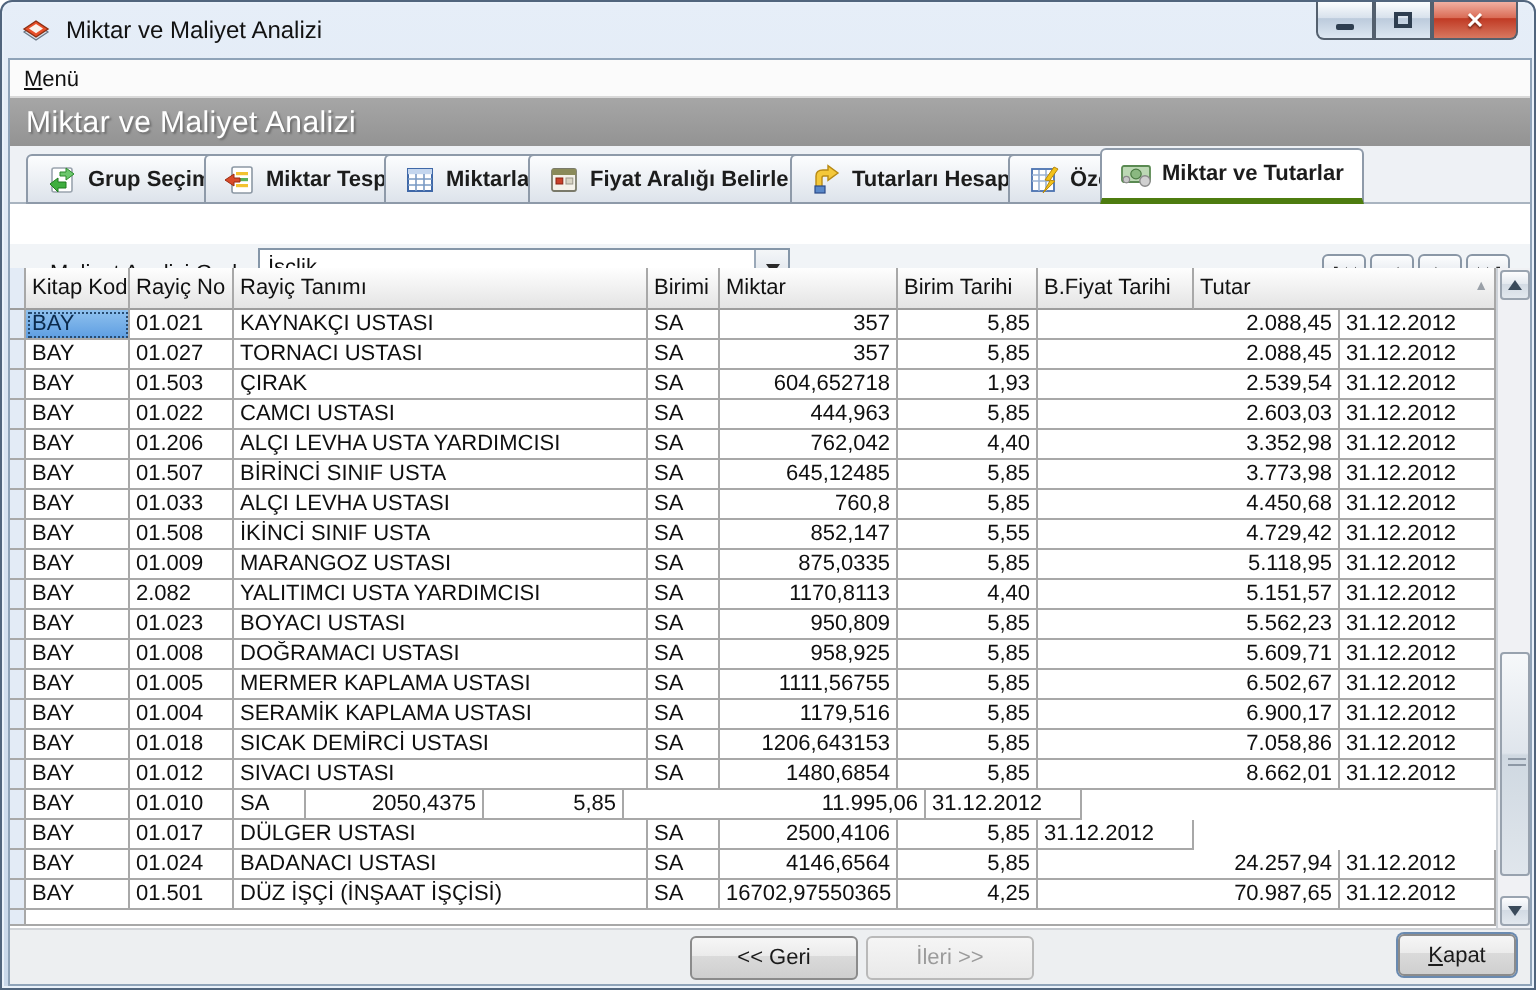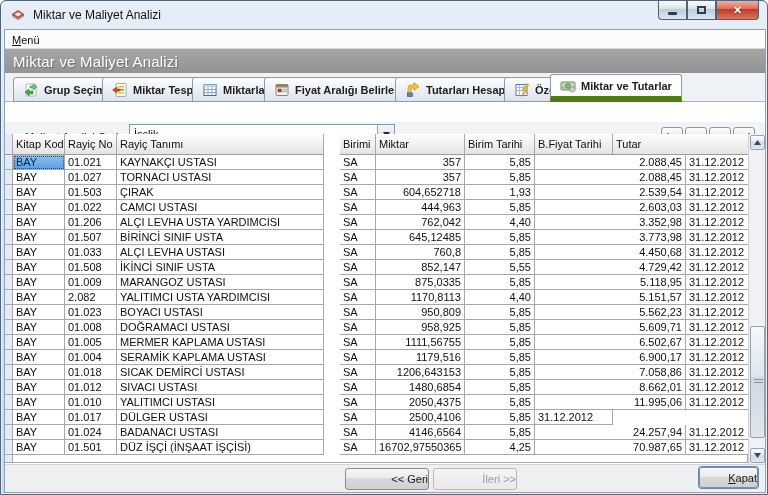--- a/index.html
+++ b/index.html
@@ -30,21 +30,21 @@
   .menu-item::first-letter { text-decoration:underline; }
   
   .banner { position:absolute; left:0; top:19px; width:100%; height:24px;
     background:linear-gradient(#a6a6a6,#939393); display:flex; align-items:center; }
   .banner-title { color:#fff; font-size:15px; padding-left:8px; letter-spacing:.2px; text-shadow:1px 1px 1px #6f6f6f; }
   
   .tabstrip { position:absolute; left:0; top:43px; width:100%; height:29px; background:#eef1f5; border-bottom:1px solid #a9b4c0; }
   .tab { position:absolute; bottom:-1px; height:25px; border:1px solid #8e9aa9; border-radius:3px 3px 0 0;
     background:linear-gradient(#fcfdfe,#dde3eb); display:flex; align-items:center; gap:5px; padding:0 9px; cursor:default; }
   .tab .tab-label { font-size:11px; font-weight:bold; color:#1c1c1c; white-space:nowrap; }
-  .tab.selected { height:28px; background:#fff; border-bottom:6px solid #4d7c0f; z-index:2; }
+  .tab.selected { height:28px; background:#fff; border-bottom:3px solid #4d7c0f; z-index:2; }
   .tab svg { width:16px; height:16px; flex:none; }
   
   .filterrow { position:absolute; left:0; top:72px; width:100%; height:32px; background:#f1f4f7; border-bottom:7px solid #a3a3a3;margin-top:20px; }
   .filter-label { position:absolute; left:20px; top:9px; font-size:11px; color:#111; }
   .combo { position:absolute; left:124px; top:2px; width:266px; height:20px; background:#fff; border:1px solid #8596a8; display:flex; }
   .combo-value { flex:1; font-size:11px; padding:3px 4px; color:#111; }
   .combo-btn { width:17px; height:100%; border-left:1px solid #9aa8b8;
     background:linear-gradient(#f4f6f8,#d8dfe8); display:flex; align-items:center; justify-content:center; }
   .combo-btn svg { width:7px; height:5px; }
   .recnav { position:absolute; right:10px; top:5px; display:flex; gap:2px; }
@@ -57,41 +57,41 @@
   .grid { position:absolute; left:0; top:0; width:743px; }
   .grow { display:flex; height:15px; }
   .grow.gh { height:21px; }
   .cell, .hcell { border-right:1px solid #a8a8a8; border-bottom:1px solid #a8a8a8; font-size:11px;
     padding:1px 3px 0; overflow:hidden; white-space:nowrap; color:#101010; }
   .hcell { background:linear-gradient(#fefefe,#e4e4e4); border-bottom:1px solid #9d9d9d; padding-top:4px;
     display:flex; align-items:flex-start; }
   .hcell .sort-arrow { margin-left:auto; font-size:7px; color:#9aa0a8; padding-top:2px; }
   .selector { width:8px; flex:none; background:#e3ebf6; padding:0; }
   .c0 { width:52px; flex:none; } .c1 { width:52px; flex:none; }
-  .c2 { width:207px; flex:none; } .c3 { width:36px; flex:none;margin-left:16px; }
+  .c2 { width:207px; flex:none; } .c3 { width:36px; flex:none; }
   .c4 { width:89px; flex:none; } .c5 { width:70px; flex:none; }
   .c6 { width:151px; flex:none; } .c7 { width:78px; flex:none; }
   .ralign { text-align:right; }
   .cell.sel { background:linear-gradient(#8fc1ee,#5e9ee2); color:#0b2a4c; outline:1px dotted #274b70; outline-offset:-2px; }
   .grid-filler { height:8px; border-bottom:1px solid #a8a8a8; border-right:1px solid #a8a8a8; background:#fff; display:flex; }
   .grid-filler .selector { height:100%; }
   
   .vscroll { position:absolute; right:0; top:0; width:17px; height:330px; background:#f0f1f4; border-left:1px solid #cdd2d8; }
   .sbtn { position:absolute; left:1px; width:15px; height:15px; border:1px solid #9aa4b0; border-radius:2px;
     background:linear-gradient(#fdfdfe,#e4e9ef 45%,#d2dae3 46%,#e2e8ee); display:flex; align-items:center; justify-content:center; }
   .sbtn svg { width:7px; height:5px; }
   .sbtn.up { top:1px; } .sbtn.down { bottom:1px; }
   .sthumb { position:absolute; left:1px; top:192px; width:15px; height:112px; border:1px solid #98a2ae; border-radius:2px;
     background:linear-gradient(#f6f8fa,#dfe5ec 45%,#cfd8e1 46%,#e0e6ec); }
   .sthumb .grip { position:absolute; left:3px; top:52px; width:9px; height:6px;
     background:repeating-linear-gradient(#8d98a5 0 1px, transparent 1px 3px); }
   
   .footer { position:absolute; left:0; top:434px; width:100%; height:28px; background:#edeff1; border-top:1px solid #d0d3d7; }
   .btn { position:absolute; height:22px; border:1px solid #8b8b8b; border-radius:3px; font-size:11px; color:#1a1a1a;
-    background:linear-gradient(#f6f6f6,#ebebeb 45%,#dadada 46%,#cfcfcf); text-align:right; padding-top:4px; }
+    background:linear-gradient(#f6f6f6,#ebebeb 45%,#dadada 46%,#cfcfcf); text-align:center; padding-top:4px; }
   .btn.disabled { color:#9b9b9b; border-color:#b9b9b9; background:linear-gradient(#f5f5f5,#e9e9e9); }
   .btn-back { left:340px; top:3px; width:84px; }
   .btn-next { left:428px; top:3px; width:84px; }
   .btn-close { left:694px; top:2px; width:59px; height:21px; box-shadow:0 0 0 1px #6a8ab0; }
   .btn-close::first-letter { text-decoration:underline; }
 </style>
 </head>
 <body>
 
 <div class="window">
@@ -437,21 +437,20 @@
               <div class="cell c3">SA</div>
               <div class="cell c4 ralign">1480,6854</div>
               <div class="cell c5 ralign">5,85</div>
               <div class="cell c6 ralign">8.662,01</div>
               <div class="cell c7">31.12.2012</div>
             </div>
             <div class="grow">
               <div class="cell selector"></div>
               <div class="cell c0">BAY</div>
               <div class="cell c1">01.010</div>
-              <div class="cell c2">YALITIMCI USTASI</div>
               <div class="cell c3">SA</div>
               <div class="cell c4 ralign">2050,4375</div>
               <div class="cell c5 ralign">5,85</div>
               <div class="cell c6 ralign">11.995,06</div>
               <div class="cell c7">31.12.2012</div>
             </div>
             <div class="grow">
               <div class="cell selector"></div>
               <div class="cell c0">BAY</div>
               <div class="cell c1">01.017</div>

